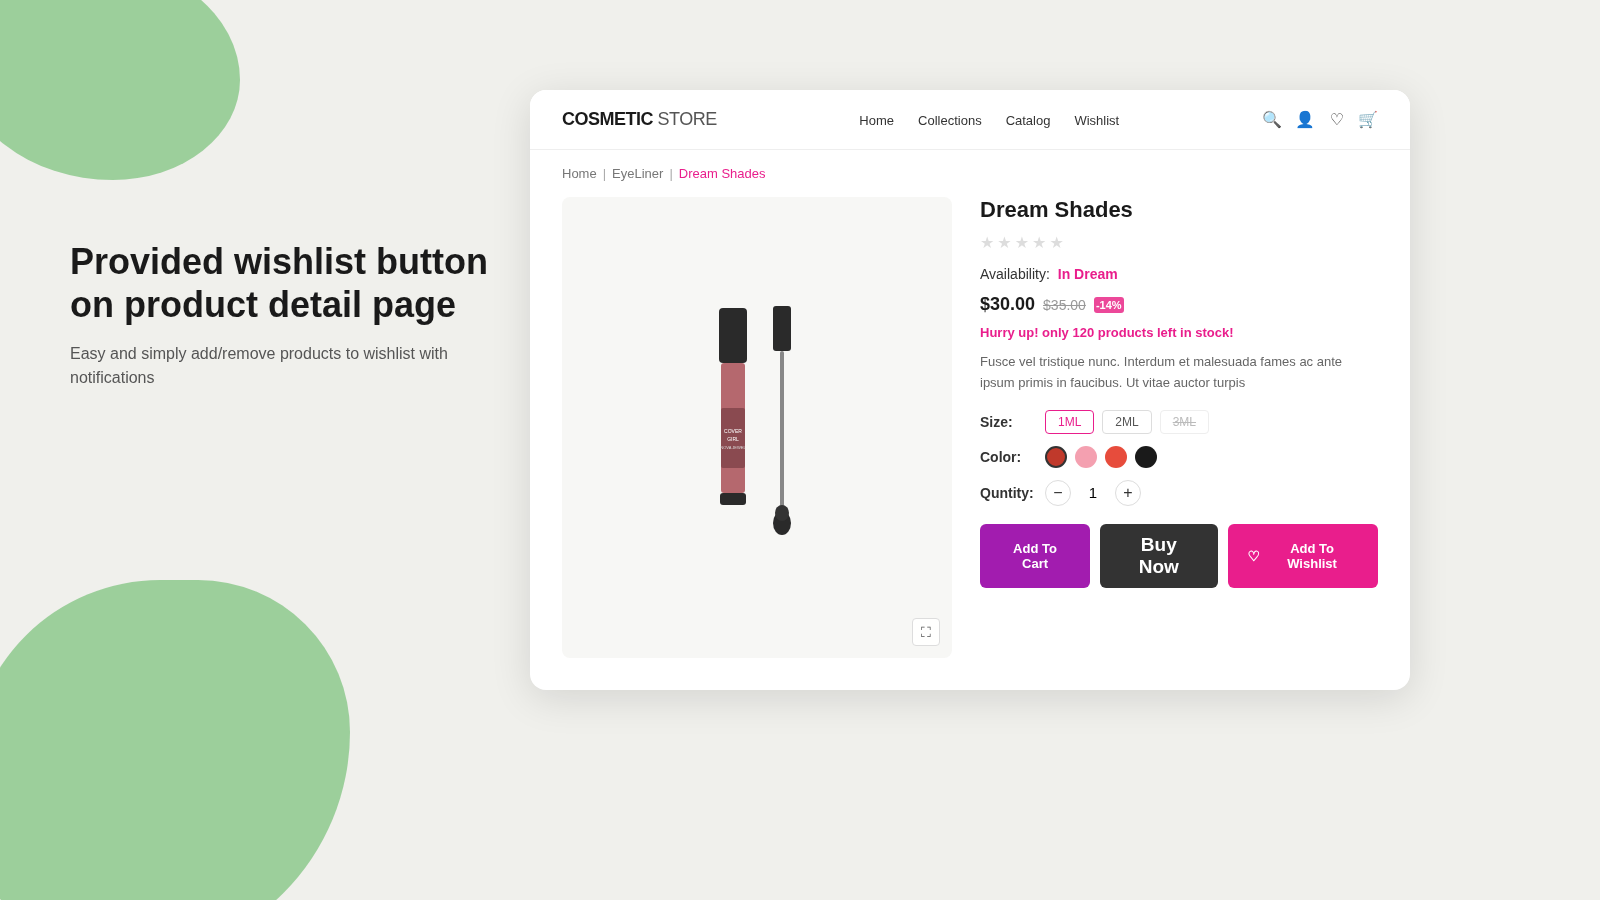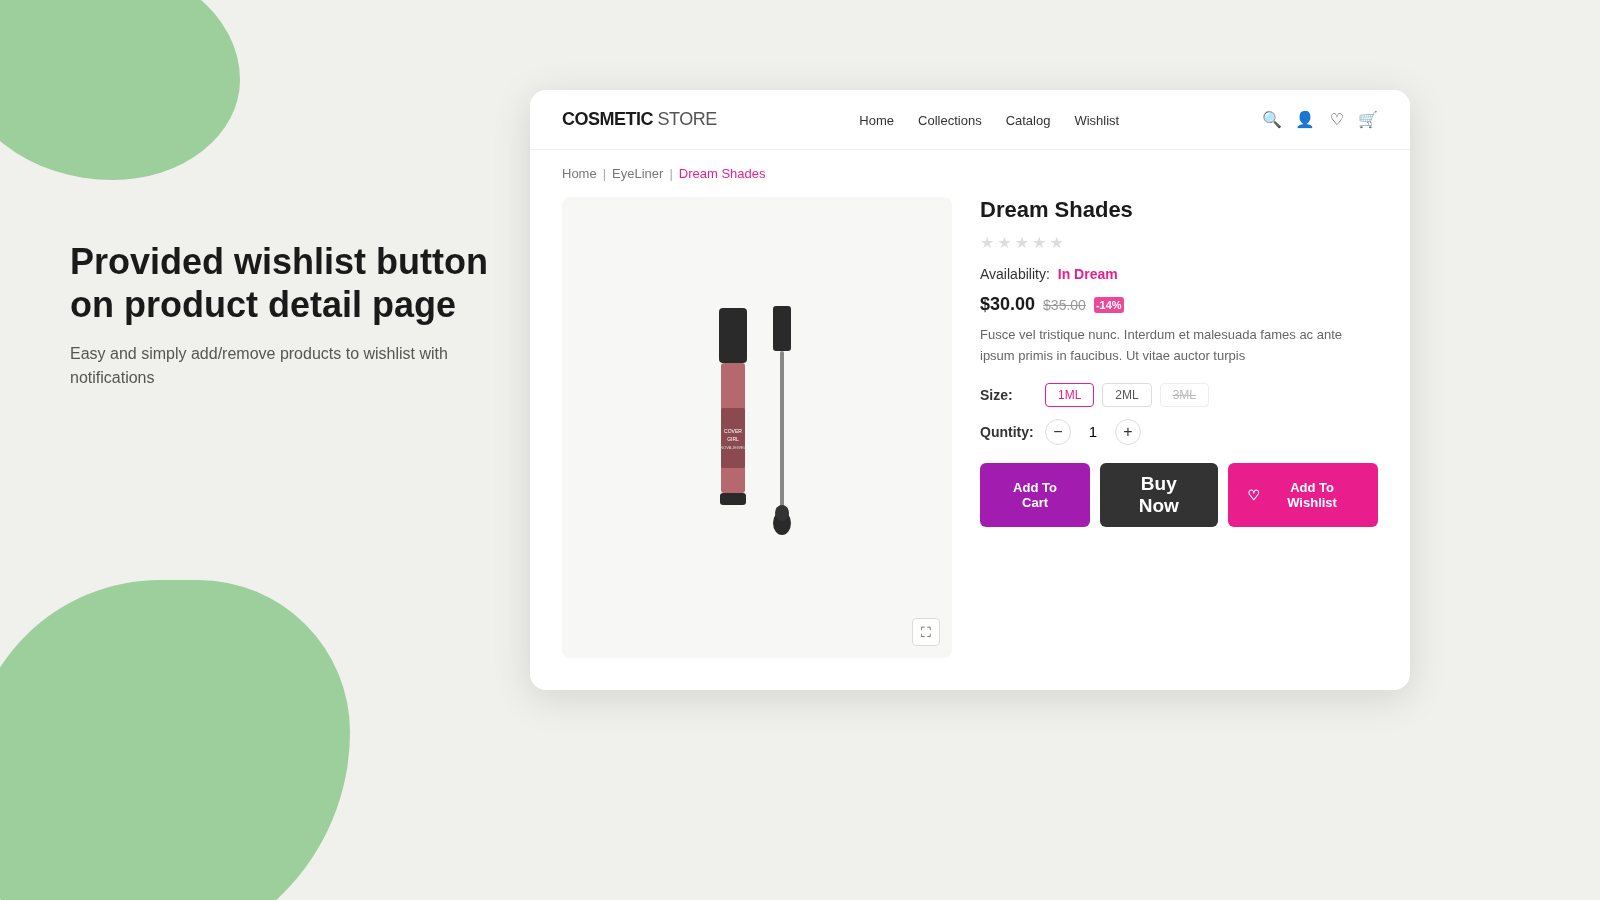--- a/index.html
+++ b/index.html
@@ -471,32 +471,44 @@
           <span>Availability:</span>
           <span class="in-stock">In Dream</span>
         </div>
 
         <div class="price-row">
           <span class="price-current">$30.00</span>
           <span class="price-original">$35.00</span>
           <span class="price-badge">-14%</span>
         </div>
 
+        <p class="hurry-text">
+          <span>Hurry up! only </span><span style="color:#e91e8c;font-weight:700;">120</span><span> products left in stock!</span>
+        </p>
 
         <p class="description">Fusce vel tristique nunc. Interdum et malesuada fames ac ante ipsum primis in faucibus. Ut vitae auctor turpis</p>
 
         <div class="option-row">
           <span class="option-label">Size:</span>
           <div class="size-options">
             <button class="size-btn active">1ML</button>
             <button class="size-btn">2ML</button>
             <button class="size-btn inactive">3ML</button>
           </div>
         </div>
 
+        <div class="option-row">
+          <span class="option-label">Color:</span>
+          <div class="color-options">
+            <div class="color-swatch selected" style="background-color:#c0392b;"></div>
+            <div class="color-swatch" style="background-color:#f4a0b0;"></div>
+            <div class="color-swatch" style="background-color:#e74c3c;"></div>
+            <div class="color-swatch" style="background-color:#1a1a1a;"></div>
+          </div>
+        </div>
 
         <div class="option-row">
           <span class="option-label">Quntity:</span>
           <div class="quantity-control">
             <button class="qty-btn">−</button>
             <span class="qty-value">1</span>
             <button class="qty-btn">+</button>
           </div>
         </div>
 

